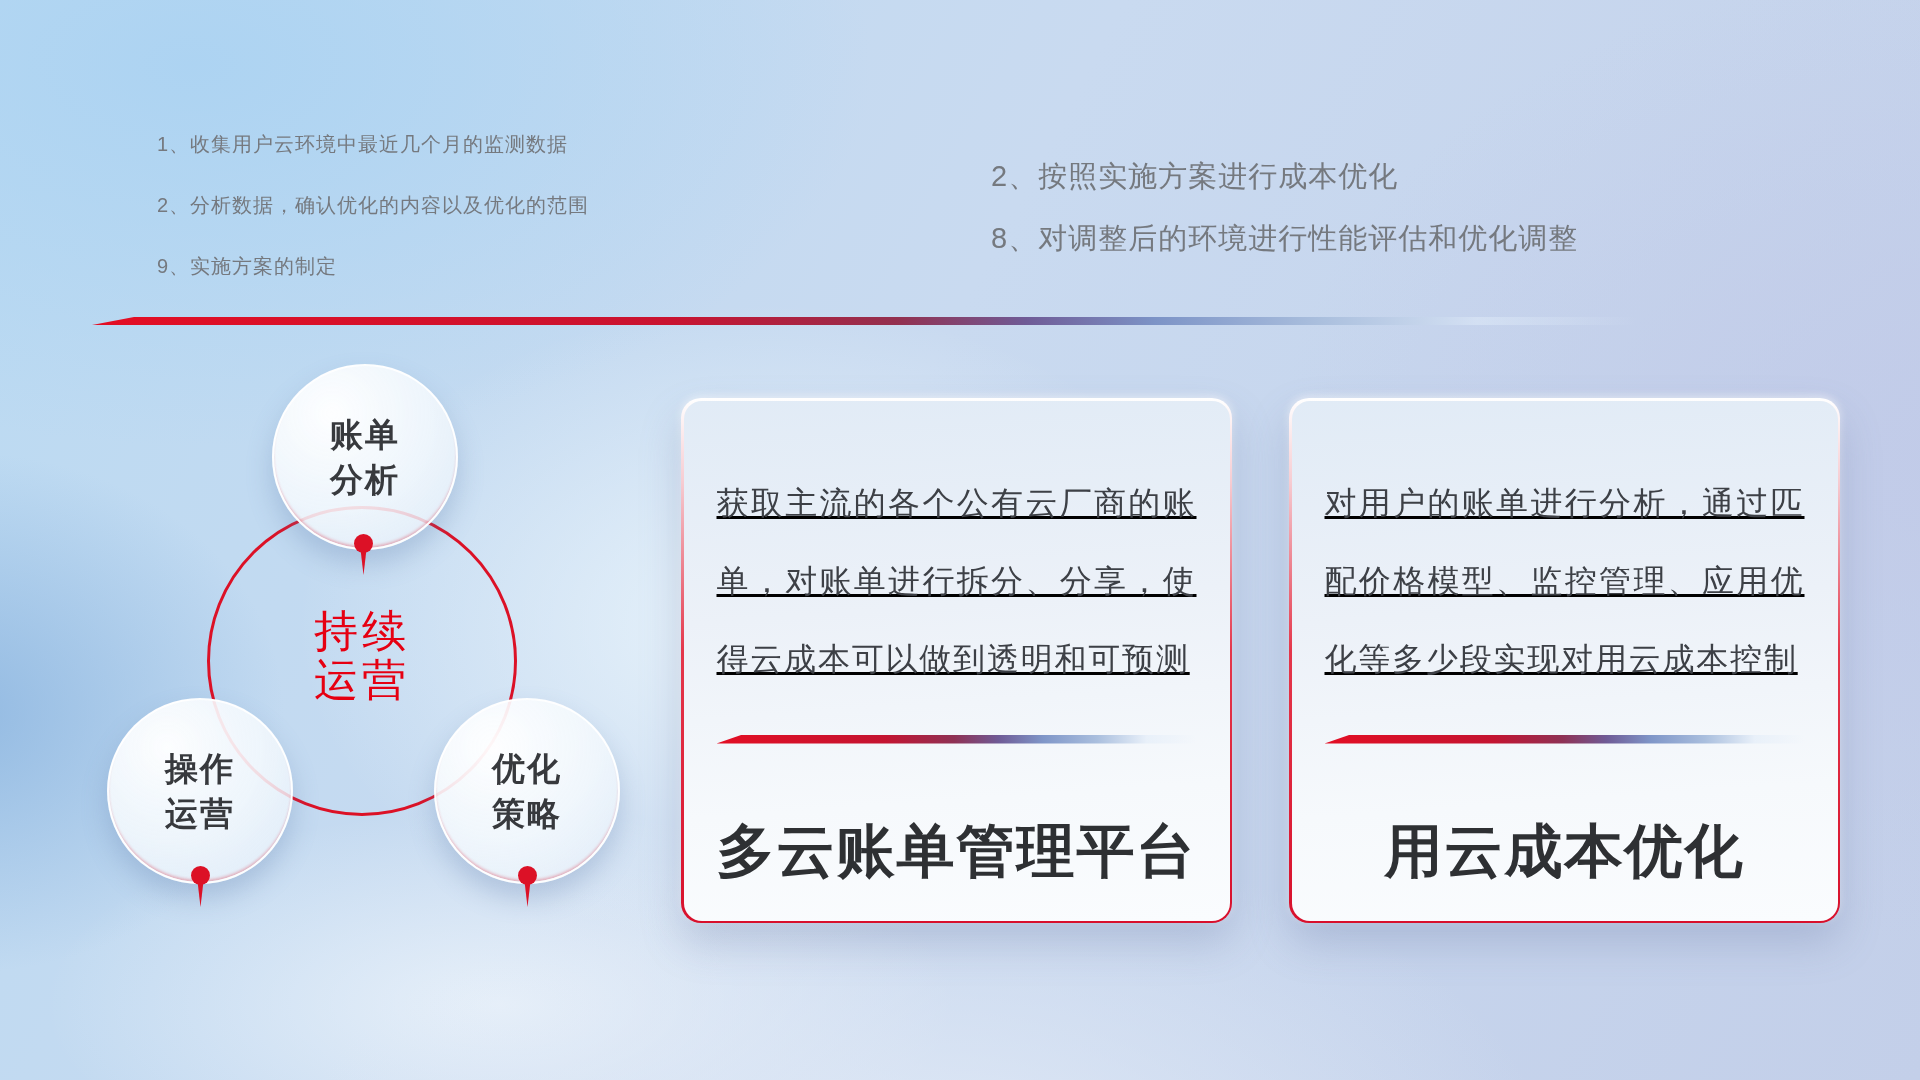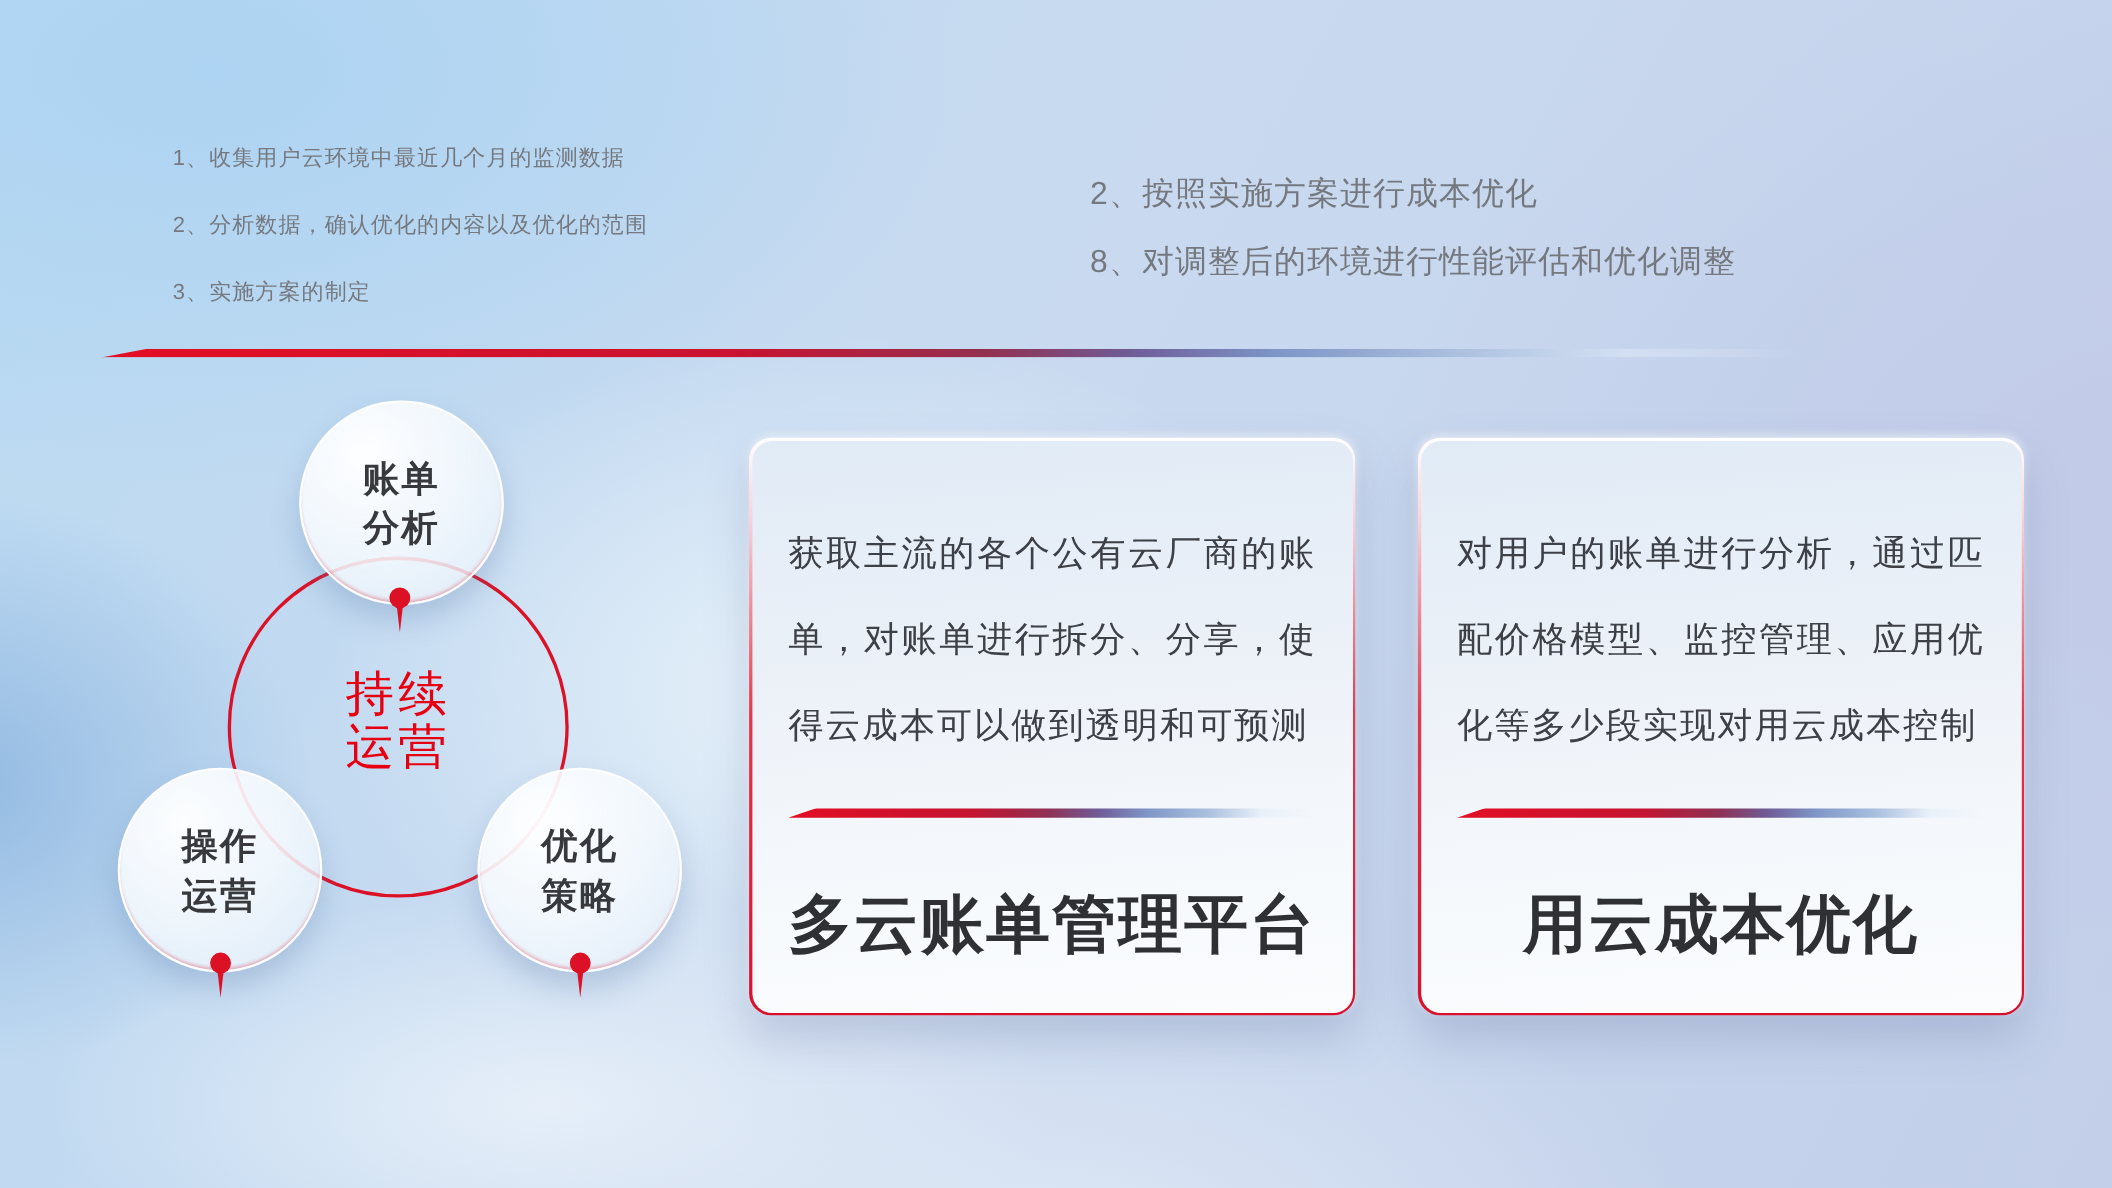--- a/index.html
+++ b/index.html
@@ -80,47 +80,48 @@
     border-radius: 20px; padding: 2.5px;
     background: linear-gradient(180deg, #ffffff 0%, #f6ccd2 16%, #e4374b 48%, #d8102c 100%);
     box-shadow: 0 20px 40px rgba(105,118,160,0.28), 0 -2px 8px rgba(255,255,255,0.55);
   }
   .card-1 { left: 681px; }
   .card-2 { left: 1289px; }
   .card-inner {
     position: relative; width: 100%; height: 100%; border-radius: 18px; overflow: hidden;
     background: linear-gradient(176deg, #e1ebf6 0%, #ecf1f8 40%, #f6f9fc 75%, #fafcfe 100%);
     padding: 63px 33px 0;
+    text-decoration: underline;
   }
   .card-body {
     margin: 0; font-size: 32px; line-height: 78px; letter-spacing: 1.8px;
     color: var(--body-text, #3d4046); text-align: justify;
   }
   .card-divider {
     position: absolute; left: 33px; top: 334px; width: 494px; height: 9px;
     background: linear-gradient(90deg,
       #e30e24 0%, #c41431 34%, #8f3154 48%, #6f5b96 57%,
       #7f96c8 66%, #aabfde 77%, rgba(222,234,248,0.5) 87%, rgba(230,240,250,0) 97%);
     clip-path: polygon(0 100%, 26px 0, 100% 0, 100% 100%);
   }
   .card-title {
-    position: absolute; left: 0; right: 0; bottom: 30px; margin: 11px;
+    position: absolute; left: 0; right: 0; bottom: 30px; margin: 0;
     text-align: center; font-size: 58px; font-weight: 700;
     color: var(--title-text, #2e3033); letter-spacing: 2px;
   }
 </style>
 </head>
 <body>
 
 <div class="slide">
 
   <div class="steps steps-left">
     <div class="step">1、收集用户云环境中最近几个月的监测数据</div>
     <div class="step">2、分析数据，确认优化的内容以及优化的范围</div>
-    <div class="step">3、实施方案的制定</div>
+    <div class="step">9、实施方案的制定</div>
   </div>
 
   <div class="steps steps-right">
     <div class="step">2、按照实施方案进行成本优化</div>
     <div class="step">8、对调整后的环境进行性能评估和优化调整</div>
   </div>
 
   <div class="top-divider"></div>
 
   <div>

